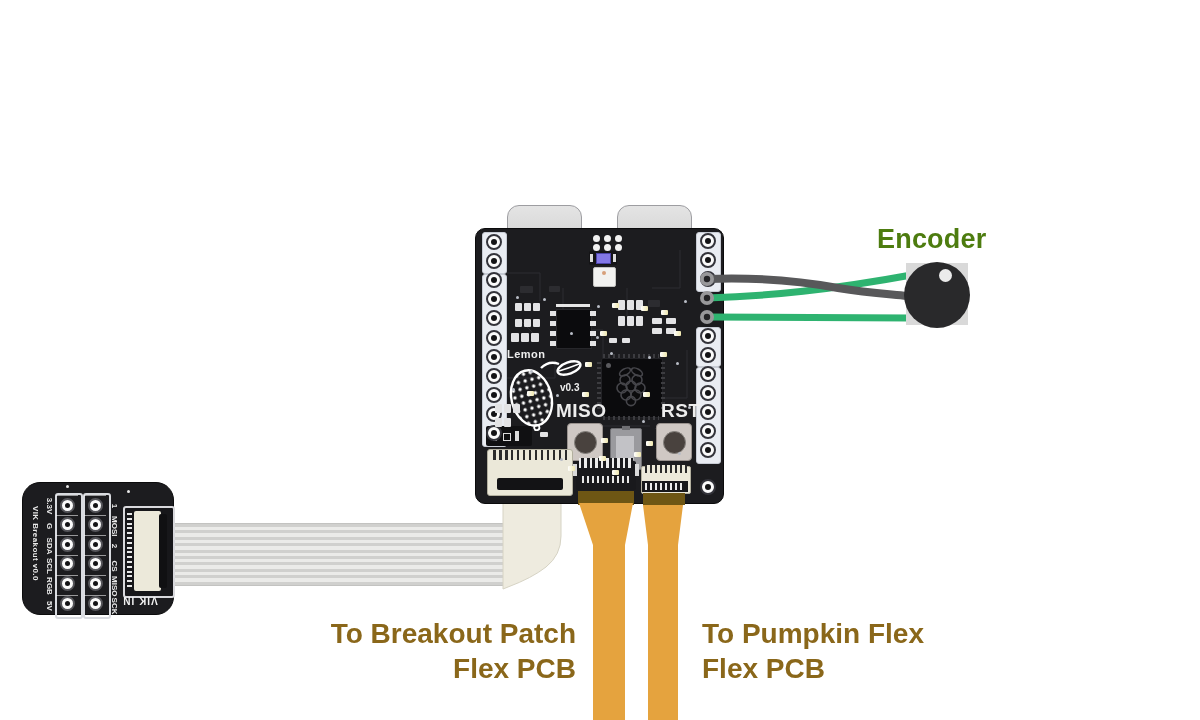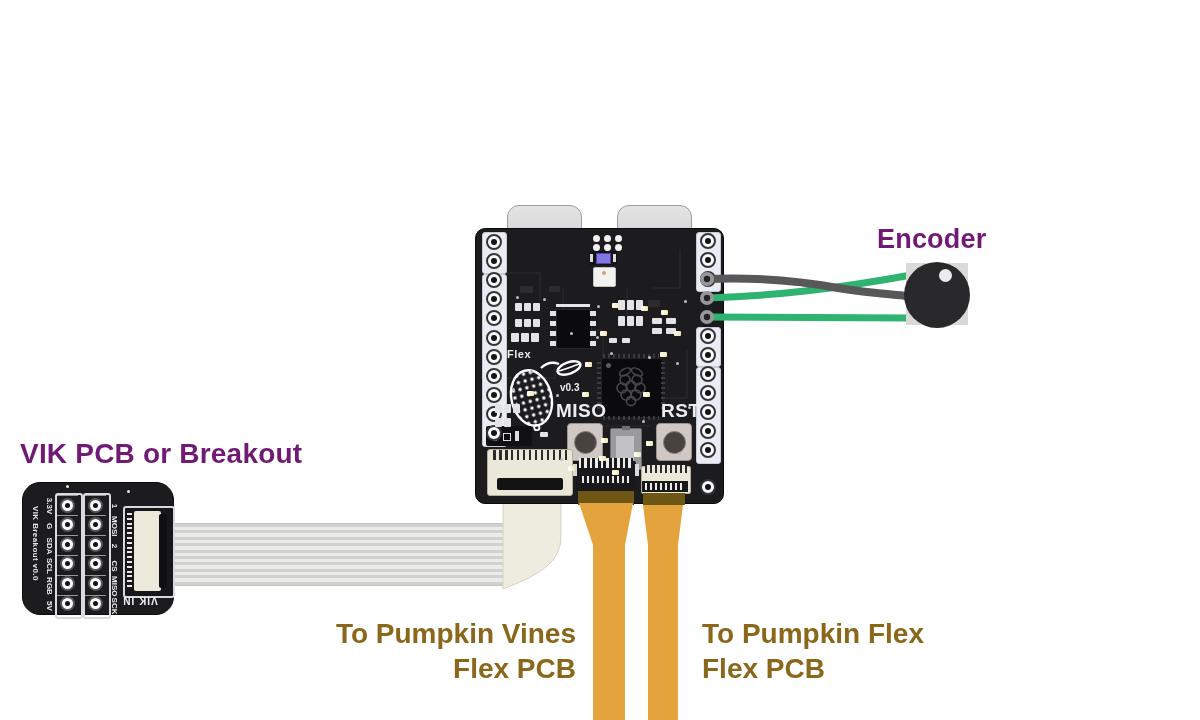--- a/index.html
+++ b/index.html
@@ -1,19 +1,19 @@
 <!DOCTYPE html>
 <html><head>
 <meta charset="utf-8">
 <style>
   html,body{margin:0;padding:0;background:#fff;}
   #canvas{position:relative;width:1200px;height:720px;background:#ffffff;overflow:hidden;
           font-family:"Liberation Sans",sans-serif;}
   .abs{position:absolute;}
-  .big-label{position:absolute;font-weight:700;font-size:27px;color:#701a75;letter-spacing:.2px;}
+  .big-label{position:absolute;font-weight:700;font-size:27px;color:#4d7c0f;letter-spacing:.2px;}
   .gold{position:absolute;font-weight:700;font-size:28px;line-height:35px;color:#8a671a;}
   .board{position:absolute;background:#1c1c1f;border:1px solid #0b0b0c;}
   .strip{position:absolute;background:#e9ecf2;border:1px solid #c7cbd4;border-radius:3px;}
   .silk{position:absolute;color:#ededed;font-weight:700;}
   .vlabels{position:absolute;display:flex;transform-origin:0 0;transform:rotate(90deg);}
   .vlabels span{display:inline-block;width:20px;text-align:center;font-size:8px;font-weight:700;color:#e9e9e9;white-space:nowrap;}
   svg{position:absolute;pointer-events:none;}
 </style>
 </head>
 <body>
@@ -174,21 +174,21 @@
       <circle cx="6" cy="24" r="5"></circle>
         <circle cx="15" cy="22" r="5"></circle>
         <circle cx="24" cy="24" r="5"></circle>
       <circle cx="10" cy="31" r="5"></circle>
         <circle cx="20" cy="31" r="5"></circle>
         <circle cx="15" cy="37" r="4.6"></circle>
     </g>
   </svg>
   <div class="abs" style="left:606px;top:363px;width:5px;height:5px;border-radius:50%;background:#5a5a5e;"></div>
 
-  <div class="silk" style="left:507px;top:348px;font-size:11px;letter-spacing:.5px;">Flex</div>
+  <div class="silk" style="left:507px;top:348px;font-size:11px;letter-spacing:.5px;">Lemon</div>
   <svg style="left:505px;top:356px;" width="85" height="80" viewBox="0 0 85 80">
     <defs>
         <pattern id="ldots" width="7" height="7" patternUnits="userSpaceOnUse">
           <circle cx="3" cy="3" r="1.7" fill="#fff"></circle>
         </pattern>
       </defs>
     <g transform="rotate(-14 26 40)">
       <ellipse cx="26" cy="42" rx="20" ry="28" fill="url(#ldots)" stroke="#fff" stroke-width="2.4"></ellipse>
       <circle cx="24" cy="72" r="2.6" fill="none" stroke="#fff" stroke-width="1.8"></circle>
     </g>
@@ -398,24 +398,23 @@
       <circle cx="707" cy="317" r="7" fill="#98989a"></circle>
         <circle cx="707" cy="317" r="3.2" fill="#232325"></circle>
     </g>
   </svg>
 
   <div class="abs" style="left:906px;top:263px;width:62px;height:62px;background:#d9d9d9;"></div>
   <div class="abs" style="left:904px;top:262px;width:66px;height:66px;border-radius:50%;background:#29292b;"></div>
   <div class="abs" style="left:939px;top:269px;width:13px;height:13px;border-radius:50%;background:#ebebeb;"></div>
 
   <div class="big-label" style="left:877px;top:224px;">Encoder</div>
-  <div class="big-label" style="left:20px;top:438px;font-size:28px;">VIK PCB or Breakout</div>
 
   <div class="gold" style="left:280px;top:616px;width:296px;text-align:right;">
-    <div>To Pumpkin Vines</div>
+    <div>To Breakout Patch</div>
     <div>Flex PCB</div>
   </div>
   <div class="gold" style="left:702px;top:616px;width:300px;text-align:left;">
     <div>To Pumpkin Flex</div>
     <div>Flex PCB</div>
   </div>
 
 </div>
 
 </body></html>

